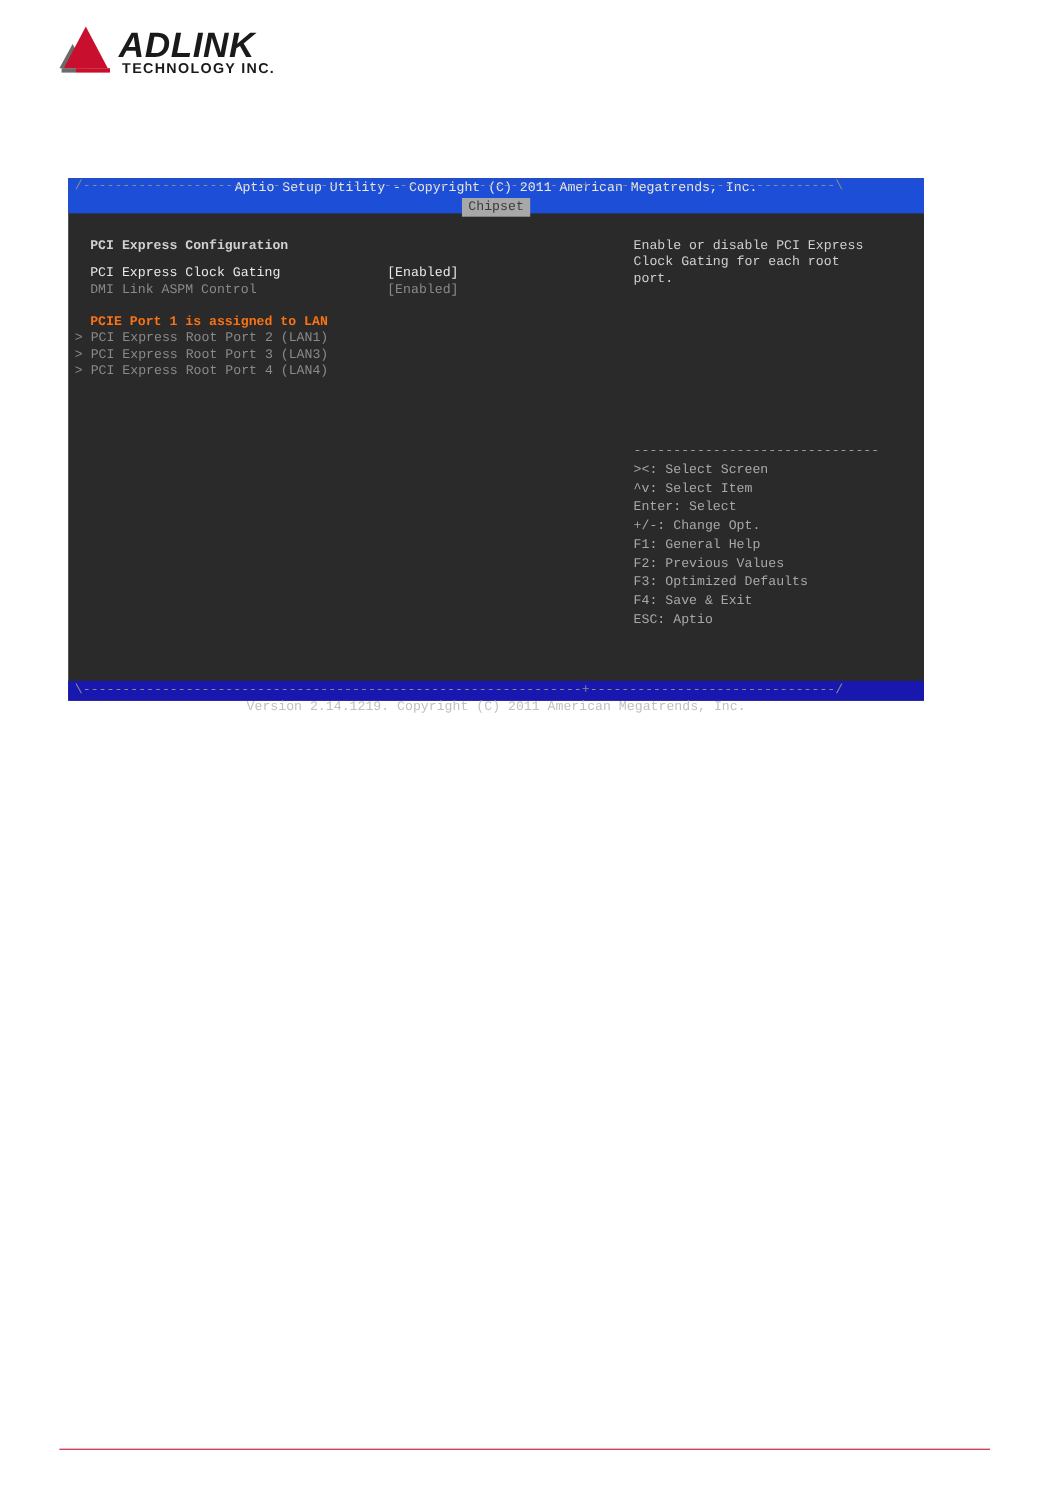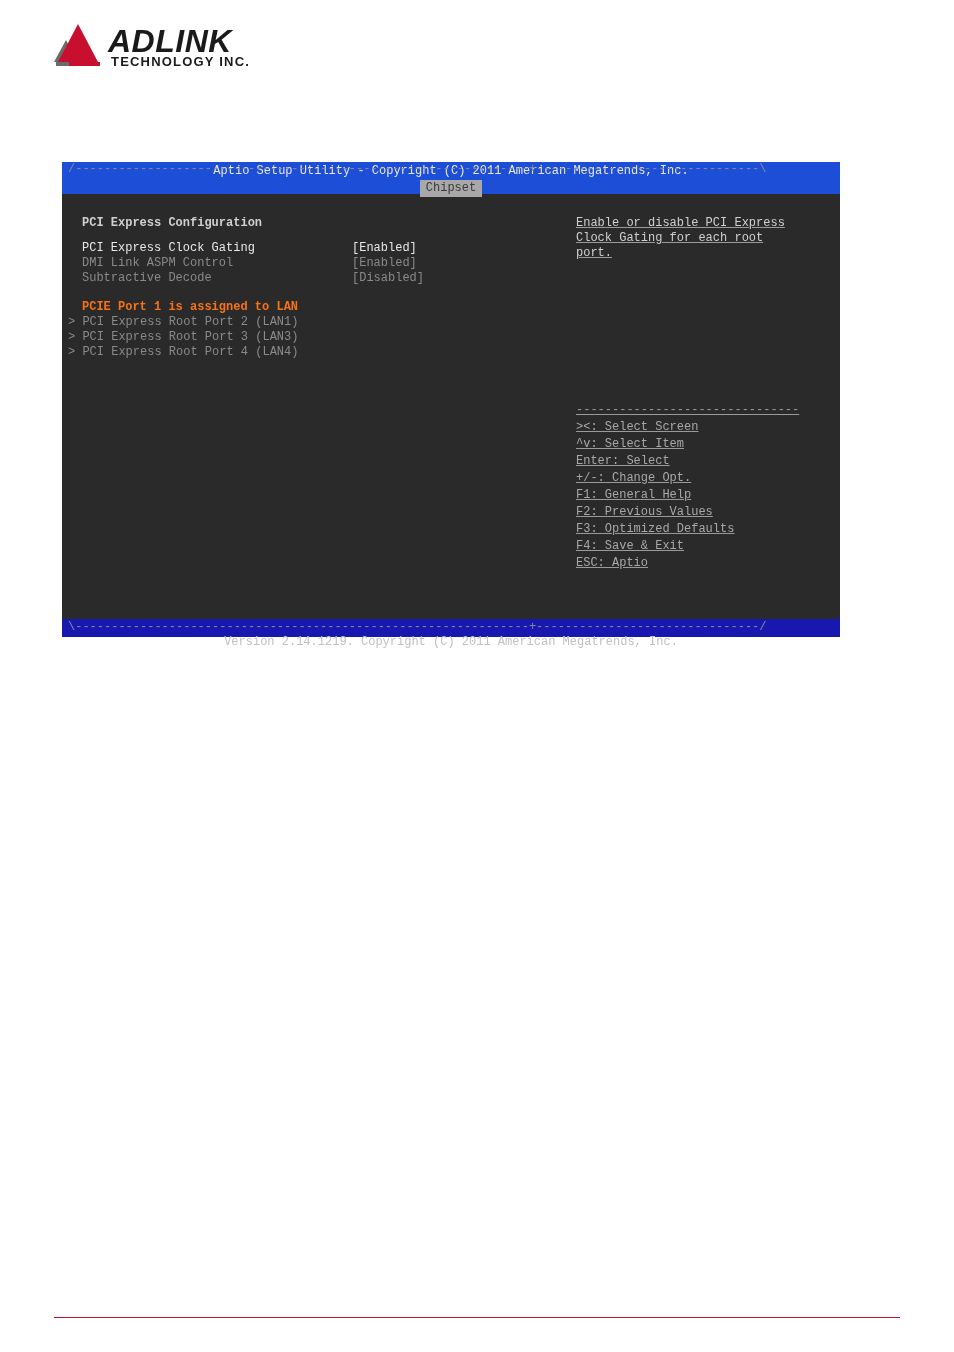--- a/index.html
+++ b/index.html
@@ -104,21 +104,20 @@
     }
     .bios-left {
       width: 510px;
       padding: 4px 8px 4px 6px;
       position: relative;
     }
     .bios-right {
       width: 268px;
       padding: 4px 4px 4px 4px;
       position: relative;
-      text-decoration: underline;
     }
     .section-title {
       color: #d0d0d0;
       font-weight: bold;
       margin: 4px 0 10px 14px;
     }
     .menu-row {
       display: flex;
       margin-left: 14px;
       color: #8a8a8a;
@@ -220,24 +219,20 @@
       <div style="height:14px"></div>
       <div class="section-title">PCI Express Configuration</div>
 
       <div class="menu-row selected">
         <span class="menu-label">PCI Express Clock Gating</span>
         <span class="menu-value">[Enabled]</span>
       </div>
       <div class="menu-row">
         <span class="menu-label">DMI Link ASPM Control</span>
         <span class="menu-value">[Enabled]</span>
-      </div>
-      <div class="menu-row">
-        <span class="menu-label">Subtractive Decode</span>
-        <span class="menu-value">[Disabled]</span>
       </div>
 
       <div class="assigned-lan">PCIE Port 1 is assigned to LAN</div>
 
       <div class="submenu-row">&gt; PCI Express Root Port 2 (LAN1)</div>
       <div class="submenu-row">&gt; PCI Express Root Port 3 (LAN3)</div>
       <div class="submenu-row">&gt; PCI Express Root Port 4 (LAN4)</div>
     </div>
 
     <div class="bios-right">

